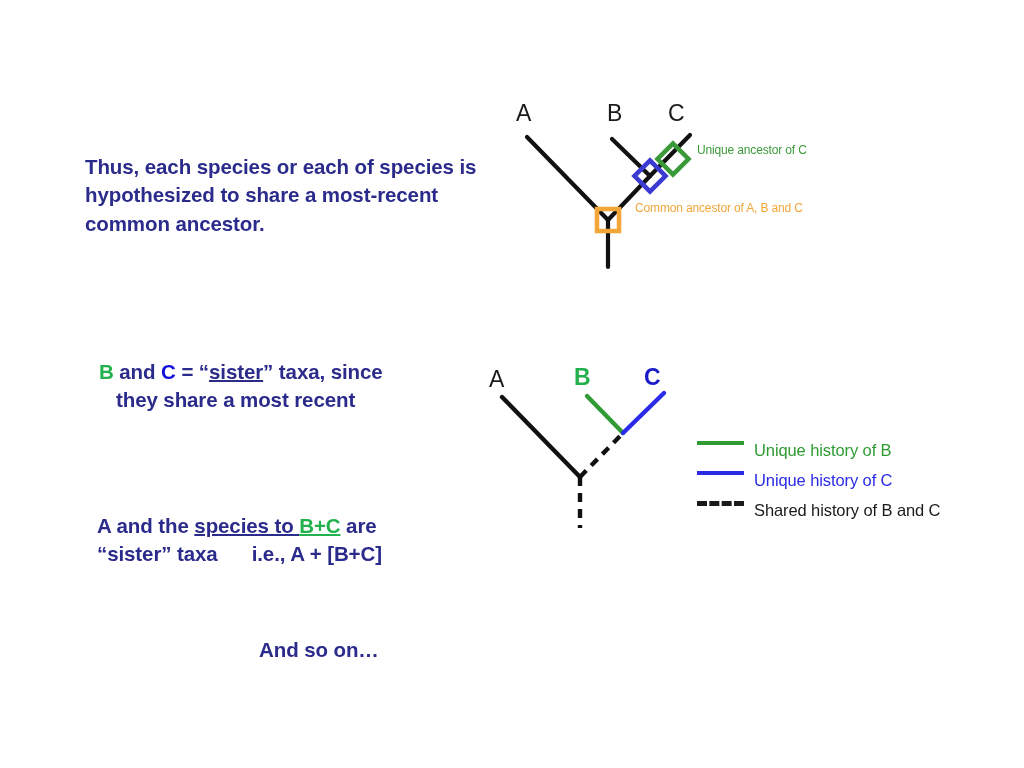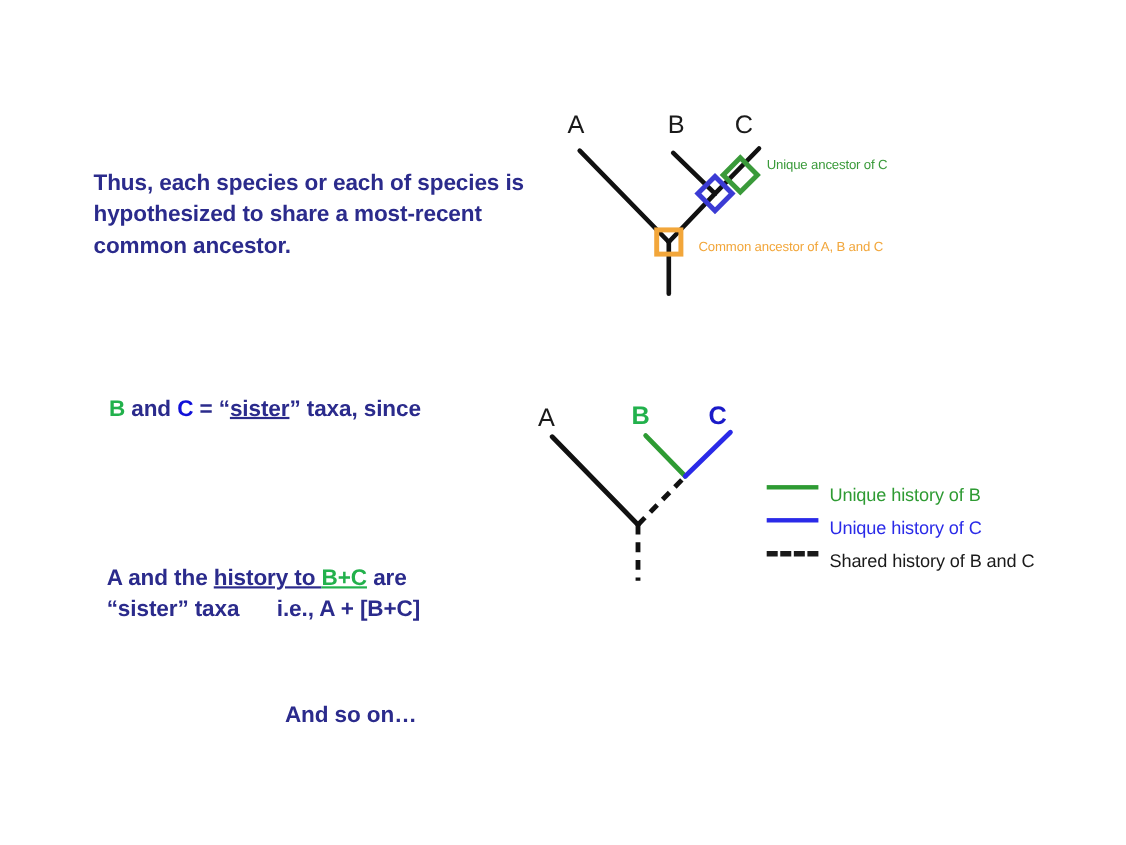--- a/index.html
+++ b/index.html
@@ -148,25 +148,26 @@
       <line x1="160" y1="81" x2="200" y2="40" stroke="#111111" stroke-width="4.2" stroke-linecap="round"></line>
 
       <rect x="107" y="114" width="22" height="22" fill="none" stroke="#f2a63a" stroke-width="4.5"></rect>
 
       <rect x="149" y="70" width="22" height="22" fill="none" stroke="#3b3bd4" stroke-width="4.5" transform="rotate(45 160 81)"></rect>
 
       <rect x="172" y="53" width="22" height="22" fill="none" stroke="#3a9a3a" stroke-width="4.5" transform="rotate(45 183 64)"></rect>
     </svg>
 
     <span class="annot green" style="left:207px; top:48px;">Unique ancestor of C</span>
-    <span class="annot orange" style="left:145px; top:122px;">Common ancestor of A, B and C</span>
+    <span class="annot orange" style="left:145px; top:106px;">Common ancestor of A, B and C</span>
   </div>
 
   <div class="text-block" id="para-sister">
     <span class="tok-b">B</span><span> and </span><span class="tok-c">C</span><span> = “</span><span class="u">sister</span><span>” taxa, since</span>
+    <span class="indent-line">they share a most recent</span>
   </div>
 
   <div class="diagram" id="diagram-bottom" style="left:480px; top:360px; width:540px; height:190px;">
 
     <span class="node-label" style="left:9px; top:6px;">A</span>
     <span class="node-label bold-green" style="left:94px; top:4px;">B</span>
     <span class="node-label bold-blue" style="left:164px; top:4px;">C</span>
 
     <svg width="240" height="190" viewBox="0 0 240 190">
 
@@ -191,19 +192,19 @@
       <span class="legend-swatch solid-blue"></span>
       <span class="legend-text blue">Unique history of C</span>
     </div>
     <div class="legend-row">
       <span class="legend-swatch dashed-black"></span>
       <span class="legend-text black">Shared history of B and C</span>
     </div>
   </div>
 
   <div class="text-block" id="para-ancestor">
-    <span>A and the </span><span class="u">history to </span><span class="u tok-b">B+C</span><span> are</span>
+    <span>A and the </span><span class="u">species to </span><span class="u tok-b">B+C</span><span> are</span>
     <span style="display:block;"><span>“sister” taxa</span><span class="gap-wide"></span><span>i.e., A + [B+C]</span></span>
   </div>
 
   <div class="text-block" id="para-andsoon">And so on…</div>
 
 </div>
 
 </body></html>

